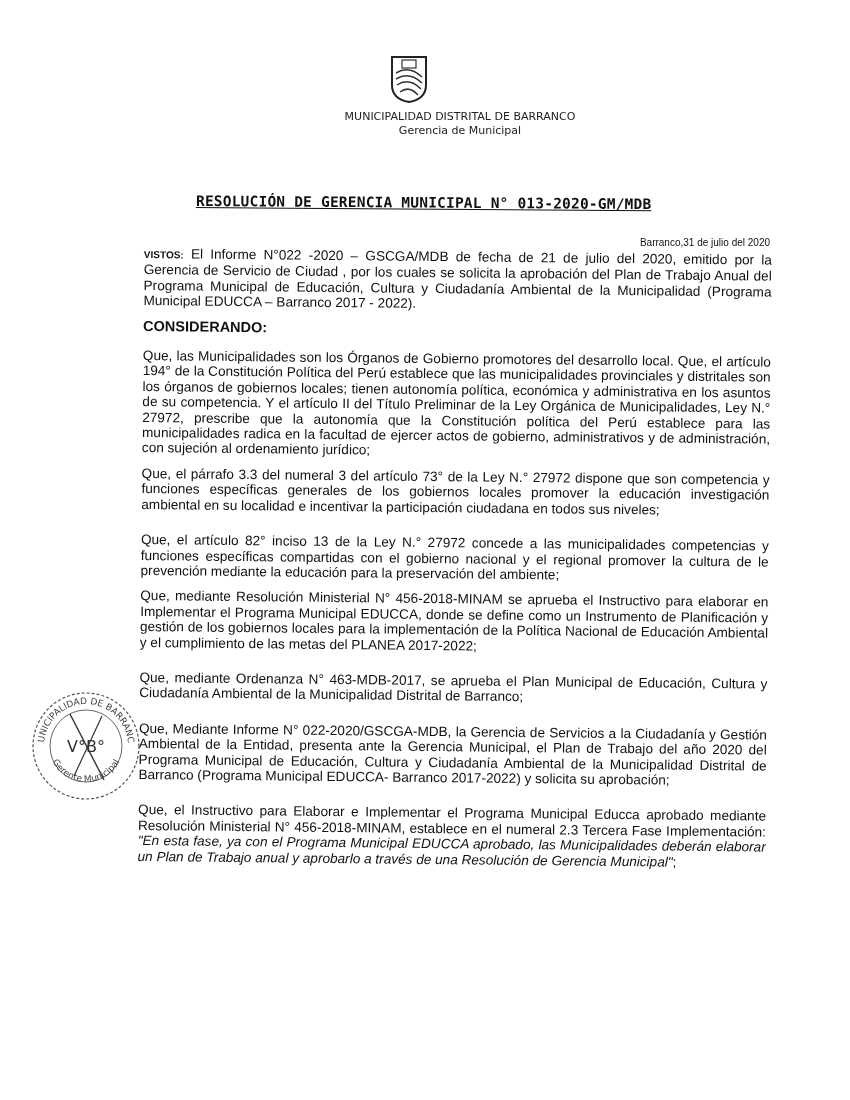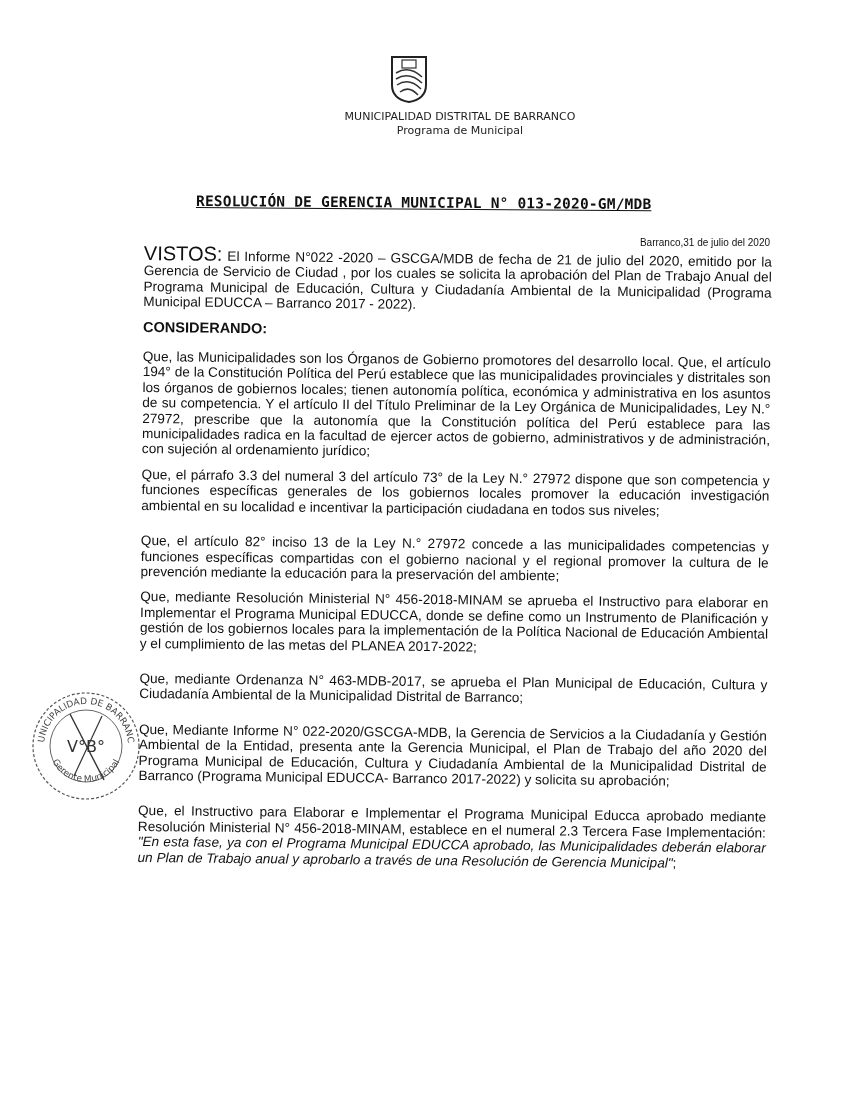--- a/index.html
+++ b/index.html
@@ -3,41 +3,41 @@
 <meta charset="utf-8">
 <style>
   html, body { margin: 0; padding: 0; background: #ffffff; }
   body { width: 850px; height: 1100px; position: relative; overflow: hidden; color: #111; font-family: "Liberation Sans", sans-serif; }
   .logo { position: absolute; left: 390px; top: 55px; width: 38px; height: 48px; }
   .org { position: absolute; left: 330px; top: 110px; width: 260px; text-align: center; font-family: "DejaVu Sans", sans-serif; font-size: 11px; color: #222; line-height: 14px; }
   .title { position: absolute; left: 196px; top: 193px; width: 540px; font-family: "DejaVu Sans Mono", monospace; font-weight: bold; font-size: 14.5px; text-decoration: underline; letter-spacing: 0.2px; transform: rotate(0.4deg); transform-origin: left; }
   .date { position: absolute; right: 80px; top: 237px; font-size: 10px; }
   .body { position: absolute; left: 144px; top: 246px; width: 628px; font-size: 13.6px; line-height: 15.4px; text-align: justify; transform: rotate(0.6deg); transform-origin: left top; }
   .para { margin: 0 0 10px 0; }
-  .label { font-weight: normal; font-size: 20px; }
+  .label { font-weight: bold; font-size: 10px; }
   .heading { font-weight: bold; font-size: 14.5px; margin: 4px 0 14px 0; }
   .gap { margin-bottom: 20px; }
   .seal { position: absolute; left: 30px; top: 690px; width: 112px; height: 112px; }
   em { font-style: italic; }
 </style>
 </head>
 <body>
 
 <svg class="logo" viewBox="0 0 38 48">
   <path d="M2 2 H36 V30 Q36 44 19 47 Q2 44 2 30 Z" fill="none" stroke="#222" stroke-width="2"></path>
   <rect x="12" y="5" width="14" height="8" fill="none" stroke="#333" stroke-width="1.2"></rect>
   <path d="M6 18 Q19 10 32 22" fill="none" stroke="#333" stroke-width="1.5"></path>
   <path d="M6 24 Q19 16 32 28" fill="none" stroke="#333" stroke-width="1.5"></path>
   <path d="M7 30 Q19 22 31 34" fill="none" stroke="#333" stroke-width="1.5"></path>
   <path d="M10 37 Q19 30 28 40" fill="none" stroke="#333" stroke-width="1.5"></path>
 </svg>
 
 <div class="org">
   <div>MUNICIPALIDAD DISTRITAL DE BARRANCO</div>
-  <div>Programa de Municipal</div>
+  <div>Gerencia de Municipal</div>
 </div>
 
 <div class="title">RESOLUCIÓN DE GERENCIA MUNICIPAL N° 013-2020-GM/MDB</div>
 
 <div class="date">Barranco,31 de julio del 2020</div>
 
 <div class="body">
   <p class="para" style="margin-top:0;">
     <span class="label">VISTOS:</span><span> El Informe N°022 -2020 – GSCGA/MDB de fecha de 21 de julio del 2020, emitido por la Gerencia de Servicio de Ciudad , por los cuales se solicita la aprobación del Plan de Trabajo Anual del Programa Municipal de Educación, Cultura y Ciudadanía Ambiental de la Municipalidad (Programa Municipal EDUCCA – Barranco 2017 - 2022).</span>
   </p>

